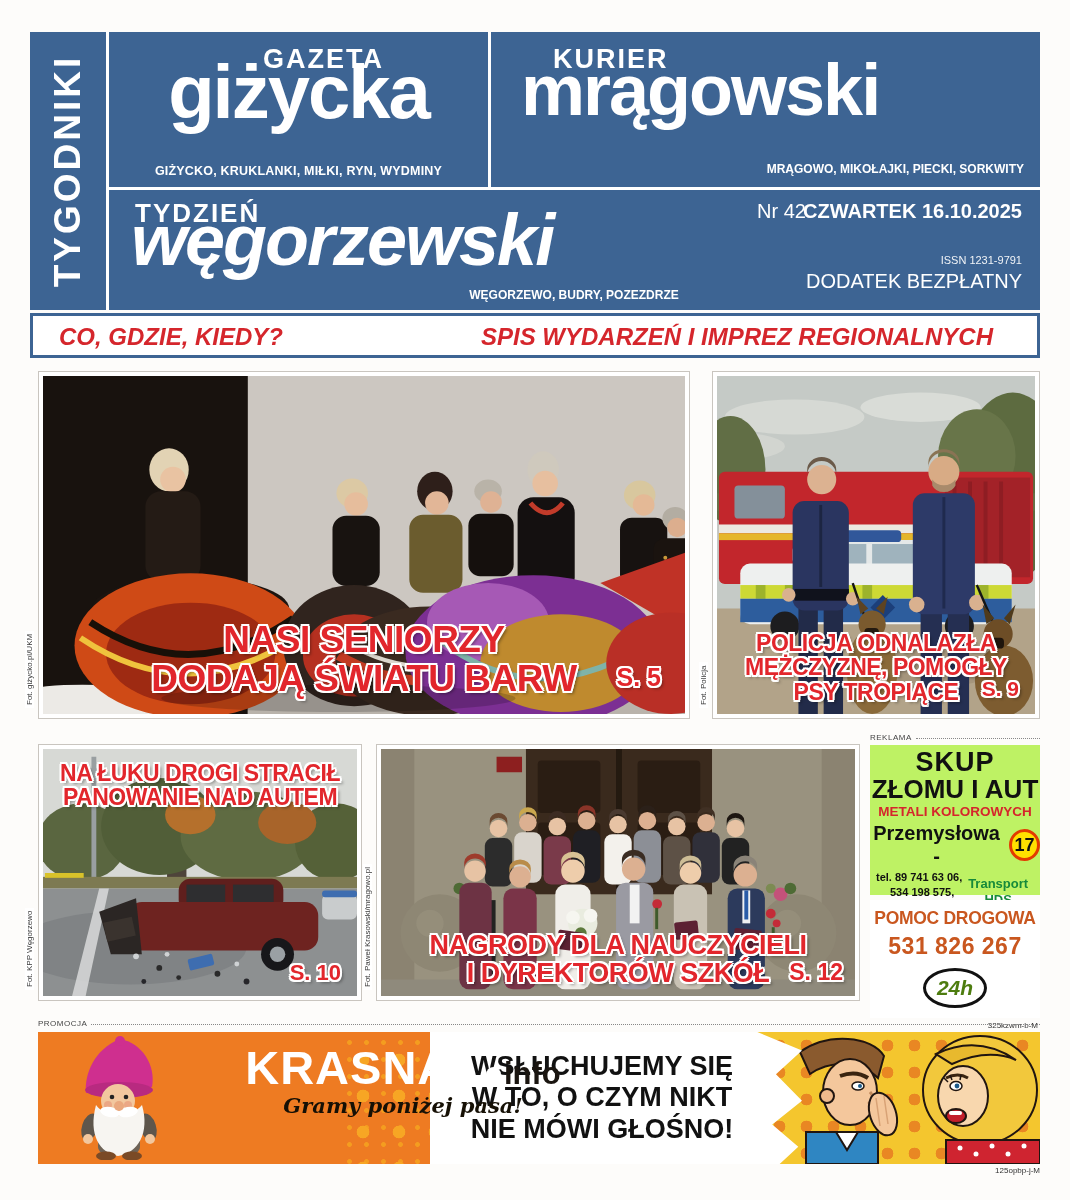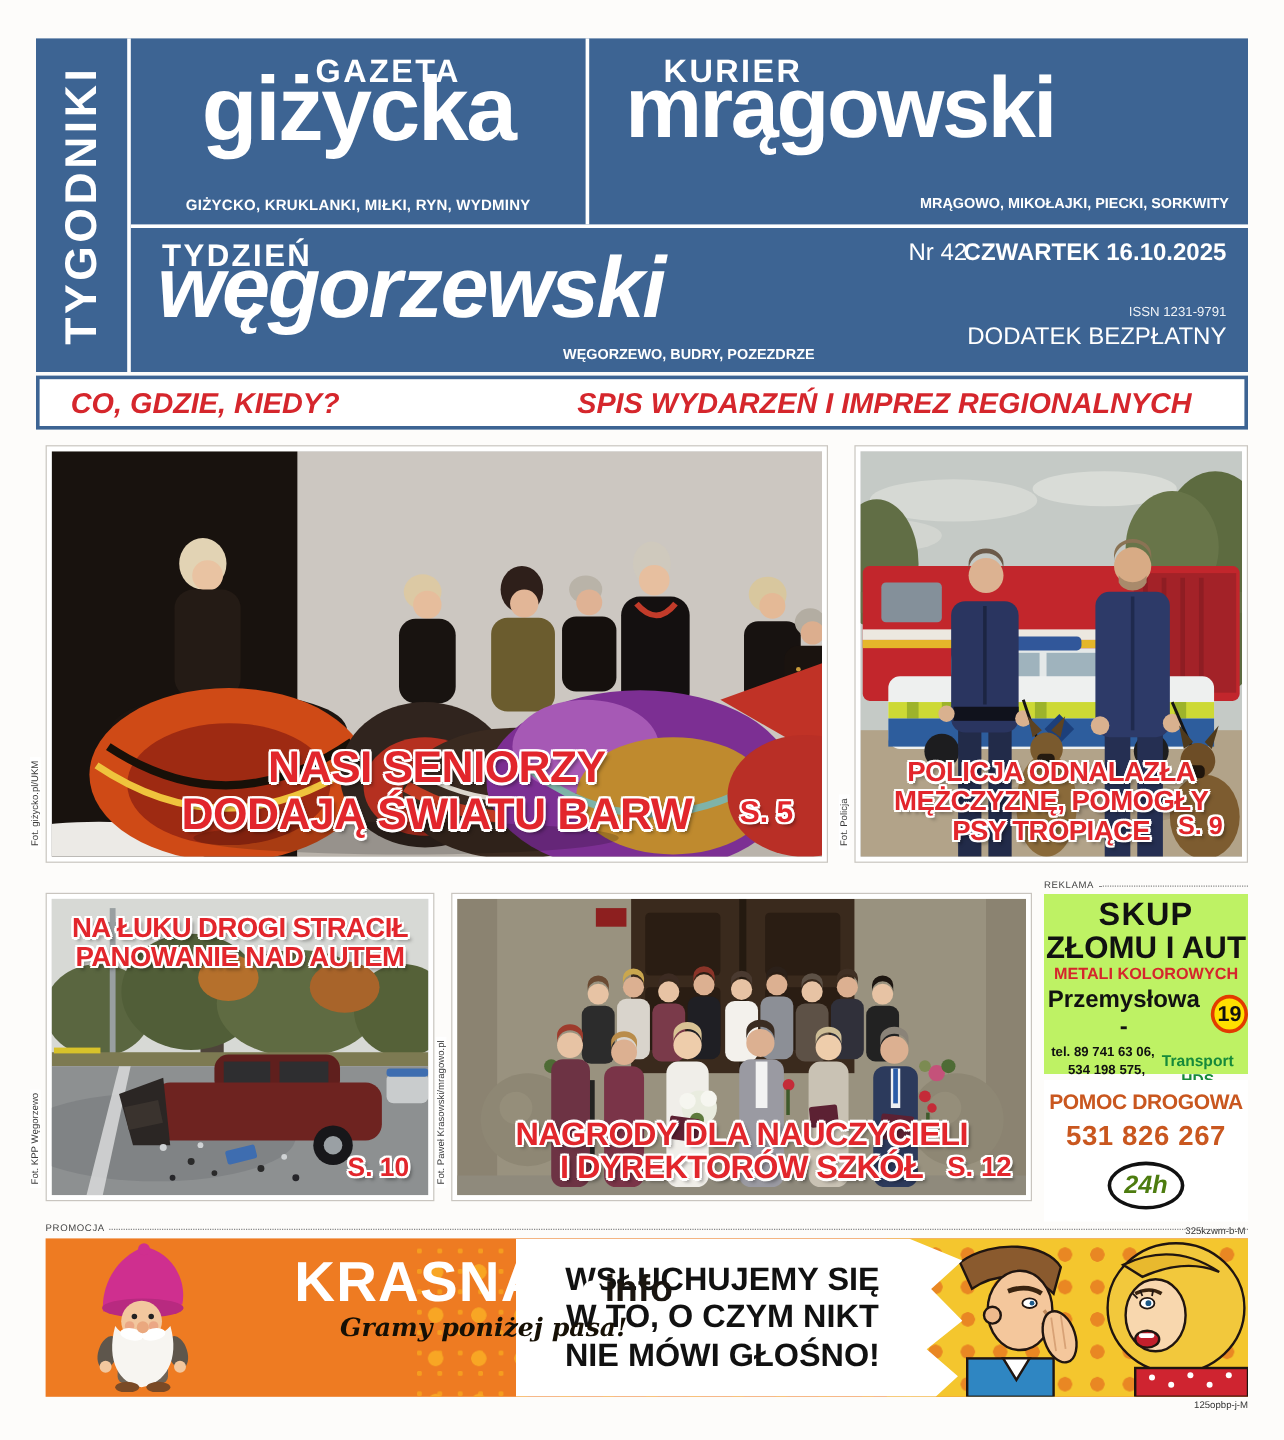--- a/index.html
+++ b/index.html
@@ -456,21 +456,21 @@
     <span>REKLAMA</span>
     <span class="lead"></span>
   </div>
 
   <div id="scrap-ad">
     <div class="t1">SKUP</div>
     <div class="t2">ZŁOMU I AUT</div>
     <div class="t3">METALI KOLOROWYCH</div>
     <div class="street-row">
       <span class="street">Przemysłowa -</span>
-      <span class="circle17">19</span>
+      <span class="circle17">17</span>
     </div>
     <div class="mid">
       <div class="phones">
         <div class="p1">tel. 89 741 63 06,</div>
         <div class="p2">534 198 575,</div>
         <div class="p3">796 819 718</div>
       </div>
       <div class="transport">
         <div>Transport</div>
         <div>HDS</div>

